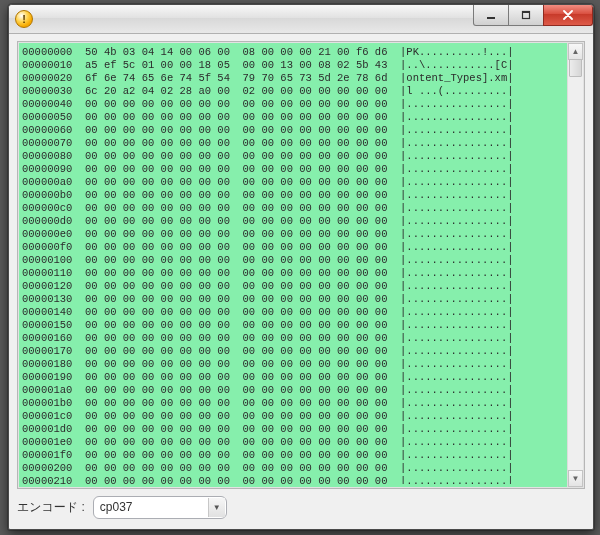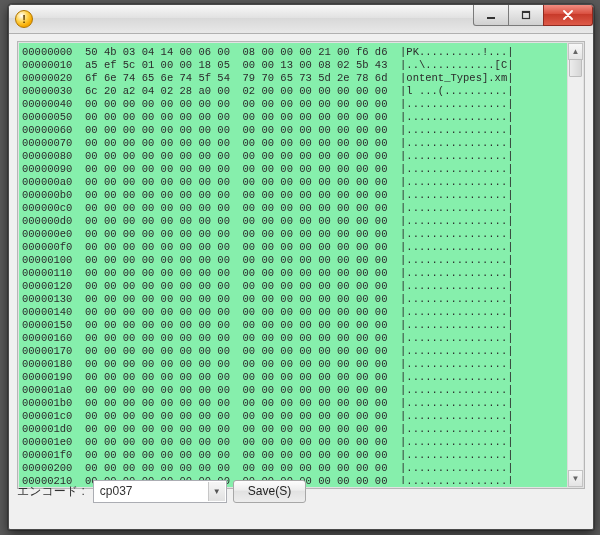--- a/index.html
+++ b/index.html
@@ -12,23 +12,23 @@
   .winbtn.min{border-bottom-left-radius:3px}
   .winbtn.cls{width:48px;border-bottom-right-radius:3px;border-top-right-radius:3px;background:linear-gradient(#f08d82,#d94f3f 45%,#c73a2a 46%,#dd5a48);border-color:#8e2a20}
   .winbtn svg{display:block}
   .body{position:absolute;left:8px;right:8px;top:36px;bottom:40px;background:#86efac;border:1px solid #b6b6b6;box-shadow:inset 0 0 0 1px #e2e2e2}
   .hexarea{position:absolute;left:4px;right:16px;top:4px;bottom:4px;overflow:hidden;font-family:"Consolas","Courier New",monospace;font-size:10.5px;line-height:13px;color:#2b2b2b;white-space:pre}
   .vscroll{position:absolute;right:1px;top:1px;bottom:1px;width:15px;background:#efefef;border-left:1px solid #ddd}
   .vscroll .arrow{height:15px;background:linear-gradient(#f7f7f7,#e4e4e4);border:1px solid #c3c3c3;display:flex;align-items:center;justify-content:center;color:#666;font-size:8px}
   .vscroll .track{position:absolute;top:16px;bottom:16px;left:0;right:0}
   .vscroll .thumb{position:absolute;left:1px;right:1px;top:0;height:16px;background:linear-gradient(90deg,#ececec,#d6d6d6);border:1px solid #bcbcbc;border-radius:1px}
   .vscroll .down{position:absolute;bottom:0;left:0;right:0}
-  .footer{position:absolute;left:8px;right:8px;bottom:24px;height:28px;display:flex;align-items:center;gap:6px}
+  .footer{position:absolute;left:8px;right:8px;bottom:8px;height:28px;display:flex;align-items:center;gap:6px}
   .lbl{color:#333;margin-right:2px}
-  .combo{position:relative;width:108px;height:21px;background:#fff;border:1px solid #abadb3;border-radius:0;display:flex;align-items:center;padding:0 18px 0 6px;font-family:inherit;font-size:12px;color:#333}
+  .combo{position:relative;width:108px;height:21px;background:#fff;border:1px solid #abadb3;border-radius:6px;display:flex;align-items:center;padding:0 18px 0 6px;font-family:inherit;font-size:12px;color:#333}
   .combo .drop{position:absolute;right:1px;top:1px;bottom:1px;width:16px;background:linear-gradient(#f6f6f6,#e1e1e1);border-left:1px solid #c7c7c7;display:flex;align-items:center;justify-content:center;color:#555;font-size:8px}
   .btn{height:23px;padding:0 14px;background:linear-gradient(#fdfdfd,#ececec 45%,#e1e1e1 46%,#ededed);border:1px solid #a7a7a7;border-radius:3px;font-family:inherit;font-size:12px;color:#222;cursor:default}
   .spacer{flex:1}
 </style>
 </head>
 <body>
 
 <div class="window">
   <div class="titlebar">
     <div class="ticon">!</div>
@@ -98,16 +98,15 @@
       <div class="arrow down">▼</div>
     </div>
   </div>
 
   <div class="footer">
     <span class="lbl">エンコード :</span>
     <div class="combo">
       <span>cp037</span>
       <span class="drop">▼</span>
     </div>
-    <button class="btn">Save(S)</button>
     <div class="spacer"></div>
   </div>
 </div>
 
 </body></html>

